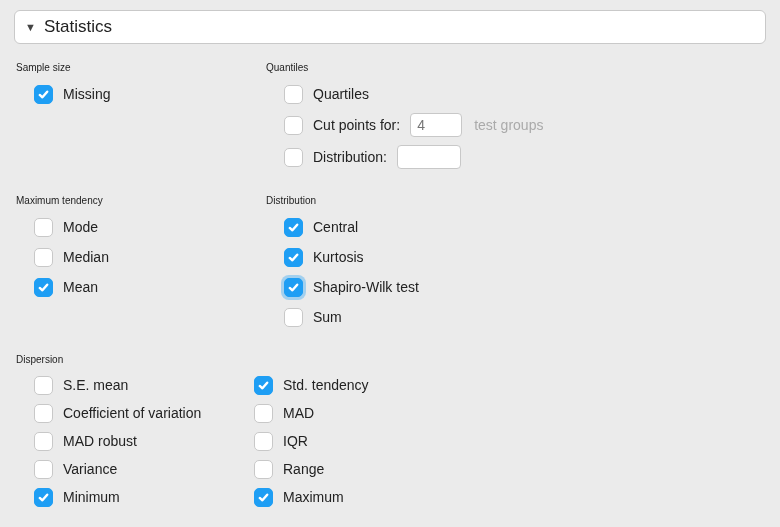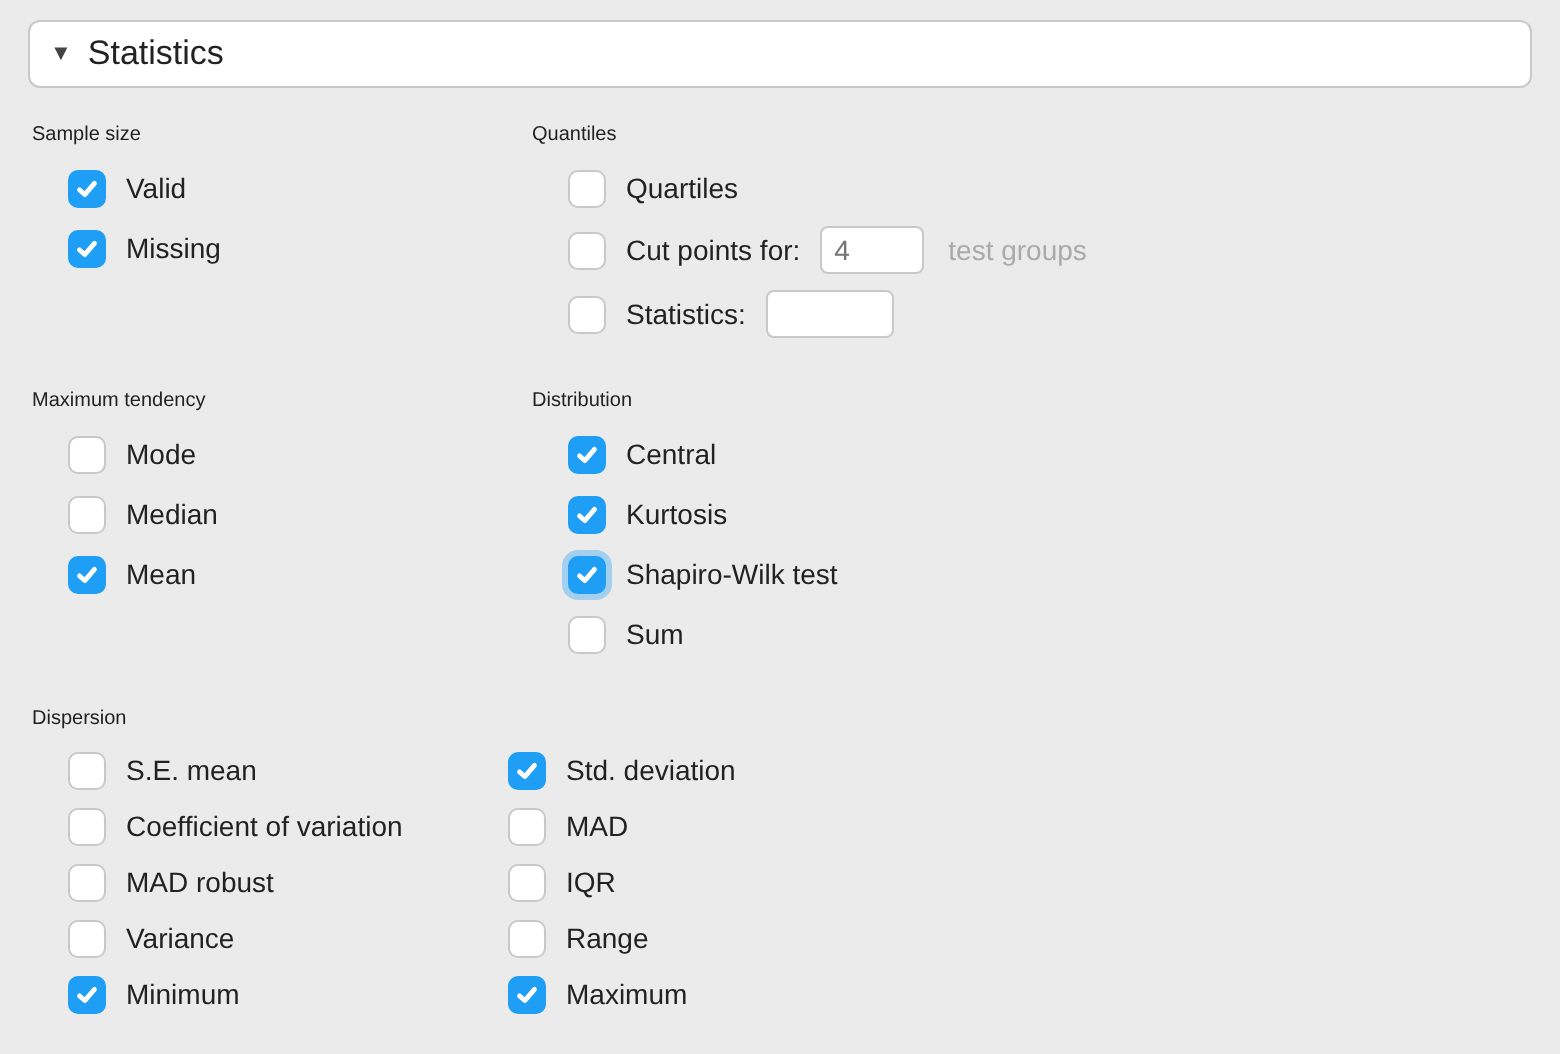--- a/index.html
+++ b/index.html
@@ -154,49 +154,41 @@
   <div class="row2">
     <div class="col col-left">
       <div class="group">
         <div class="group-title">Sample size</div>
         <div class="opt">
           <span class="checkbox checked">
               <svg viewBox="0 0 14 14">
                 <path d="M3 7.5 L5.8 10 L11 4"></path>
               </svg>
             </span>
-          <span class="opt-label">Valid</span>
-        </div>
-        <div class="opt">
-          <span class="checkbox checked">
-              <svg viewBox="0 0 14 14">
-                <path d="M3 7.5 L5.8 10 L11 4"></path>
-              </svg>
-            </span>
           <span class="opt-label">Missing</span>
         </div>
       </div>
     </div>
 
     <div class="col col-right">
       <div class="group">
         <div class="group-title">Quantiles</div>
         <div class="opt">
           <span class="checkbox"></span>
           <span class="opt-label">Quartiles</span>
         </div>
         <div class="opt">
           <span class="checkbox"></span>
           <span class="opt-label">Cut points for:</span>
           <input class="num-input" placeholder="4" style="">
           <span class="suffix-label">test groups</span>
         </div>
         <div class="opt">
           <span class="checkbox"></span>
-          <span class="opt-label">Statistics:</span>
+          <span class="opt-label">Distribution:</span>
           <input class="text-input" value="" style="">
         </div>
       </div>
     </div>
   </div>
 
   <div class="row2">
     <div class="col col-left">
       <div class="group">
         <div class="group-title">Maximum tendency</div>
@@ -260,21 +252,21 @@
       <div class="opt opt-dense">
         <span class="checkbox"></span>
         <span class="opt-label">S.E. mean</span>
       </div>
       <div class="opt opt-dense">
         <span class="checkbox checked">
             <svg viewBox="0 0 14 14">
               <path d="M3 7.5 L5.8 10 L11 4"></path>
             </svg>
           </span>
-        <span class="opt-label">Std. deviation</span>
+        <span class="opt-label">Std. tendency</span>
       </div>
       <div class="opt opt-dense">
         <span class="checkbox"></span>
         <span class="opt-label">Coefficient of variation</span>
       </div>
       <div class="opt opt-dense">
         <span class="checkbox"></span>
         <span class="opt-label">MAD</span>
       </div>
       <div class="opt opt-dense">

